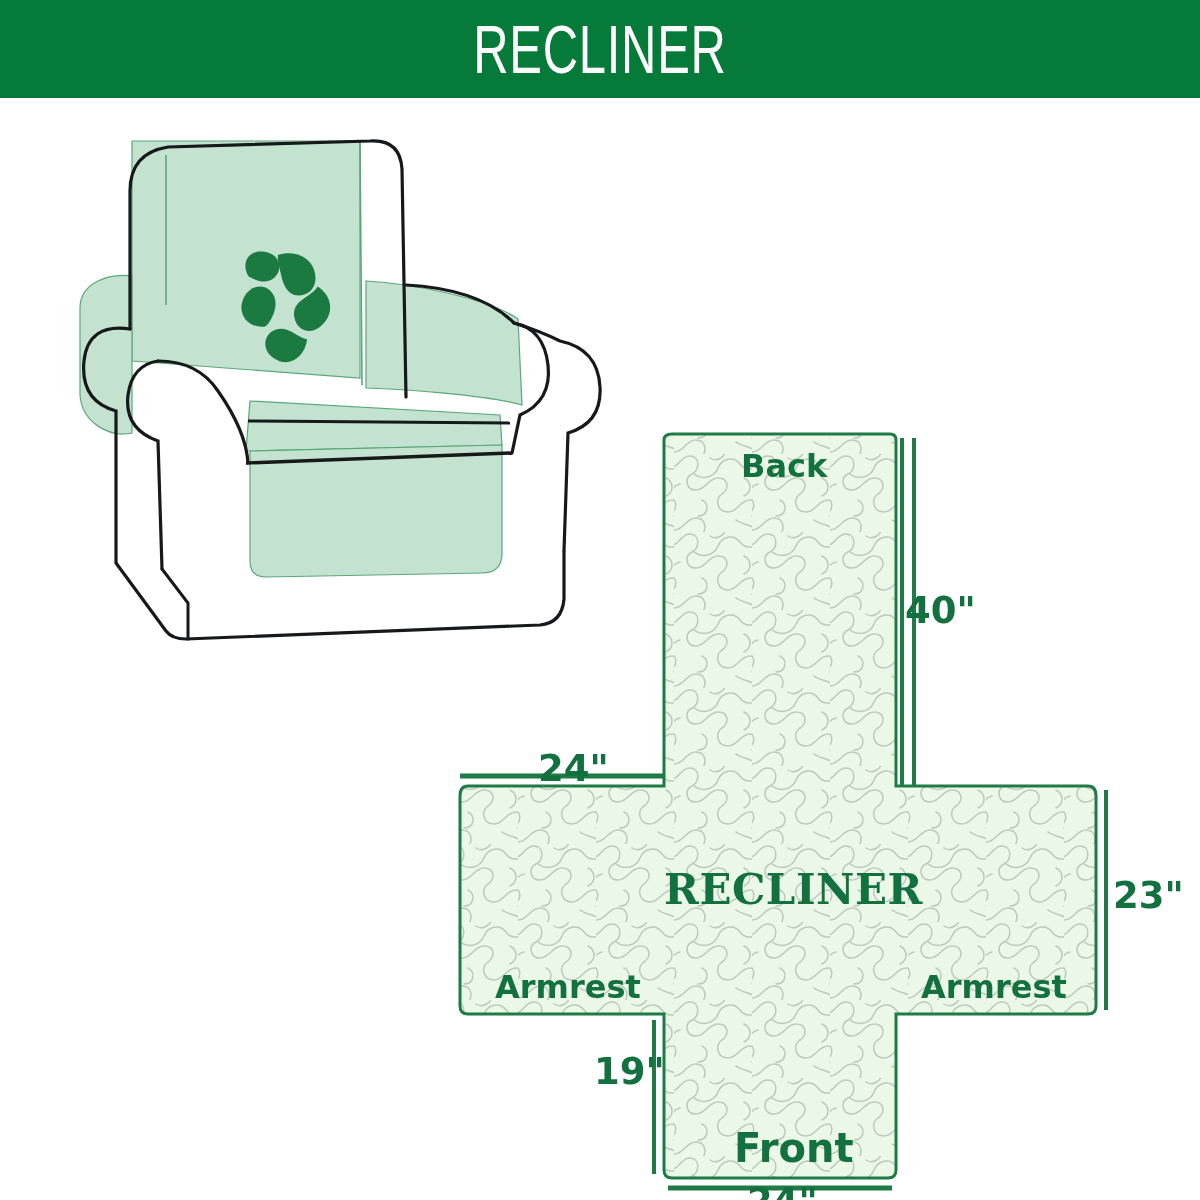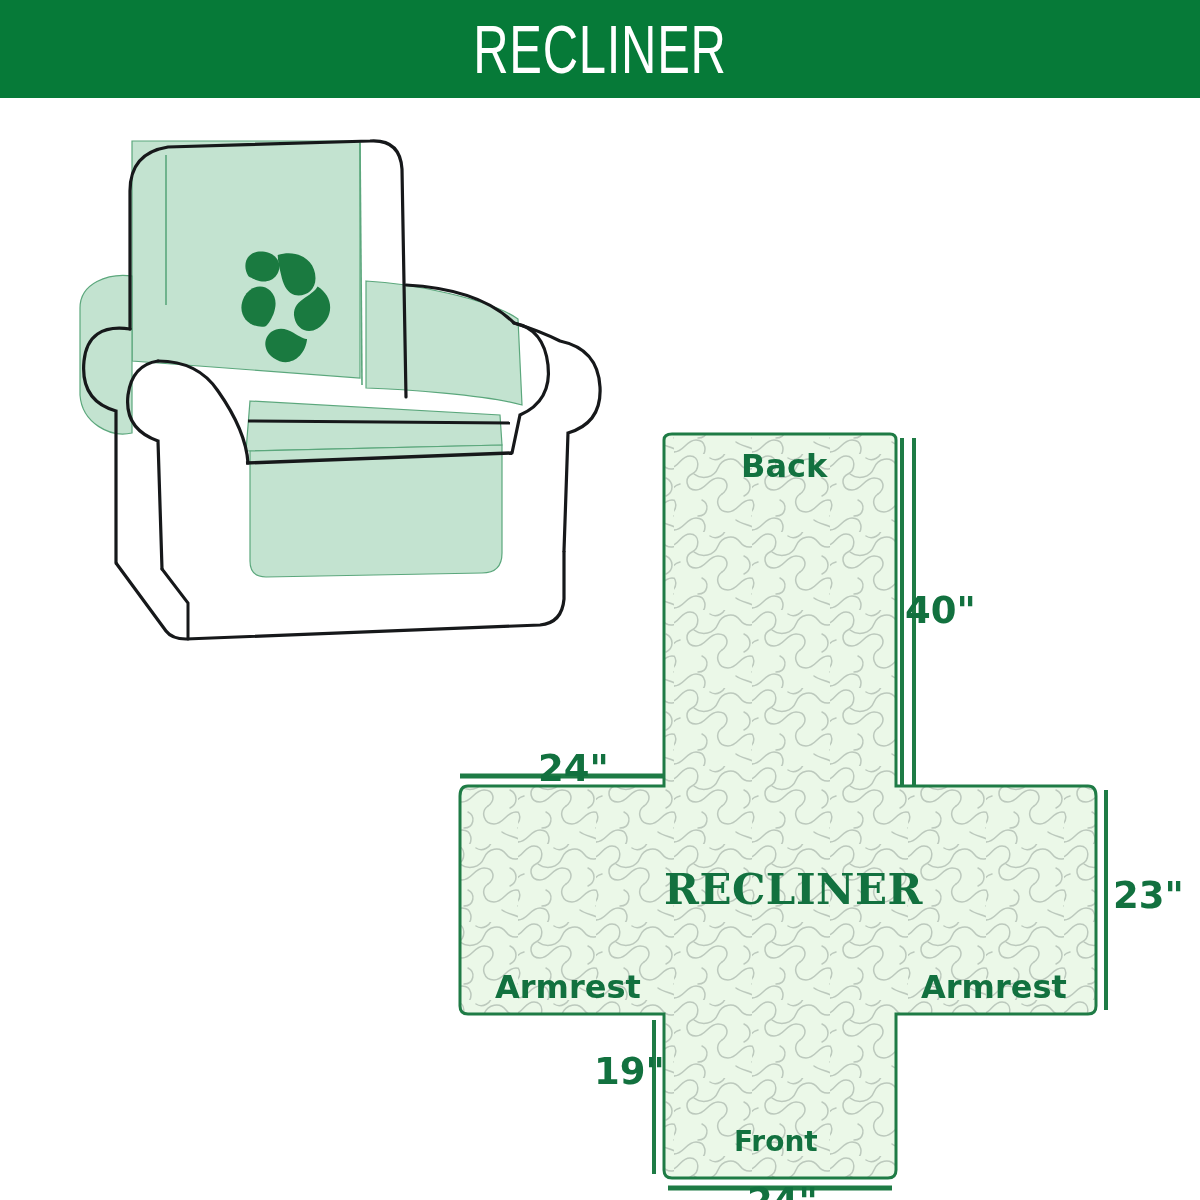--- a/index.html
+++ b/index.html
@@ -79,21 +79,21 @@
   .dim-label {
     position: absolute;
     color: #12713F;
     font-family: "DejaVu Sans", sans-serif;
     font-weight: bold;
     font-size: 37px;
     white-space: nowrap;
     line-height: 1;
   }
   #label-back   { left: 741px; top: 352px; font-size: 32px; }
-  #label-front  { left: 734px; top: 1030px; font-size: 28px; }
+  #label-front  { left: 734px; top: 1030px; font-size: 40px; }
   #label-armrest-left  { left: 495px; top: 873px; font-size: 32px; }
   #label-armrest-right { left: 921px; top: 873px; font-size: 32px; }
   #label-recliner-center {
     left: 664px; top: 771px;
     font-size: 42px;
     font-family: "DejaVu Serif", serif;
     letter-spacing: 0.5px;
   }
 
   #dim-40  { left: 905px; top: 494px; }

